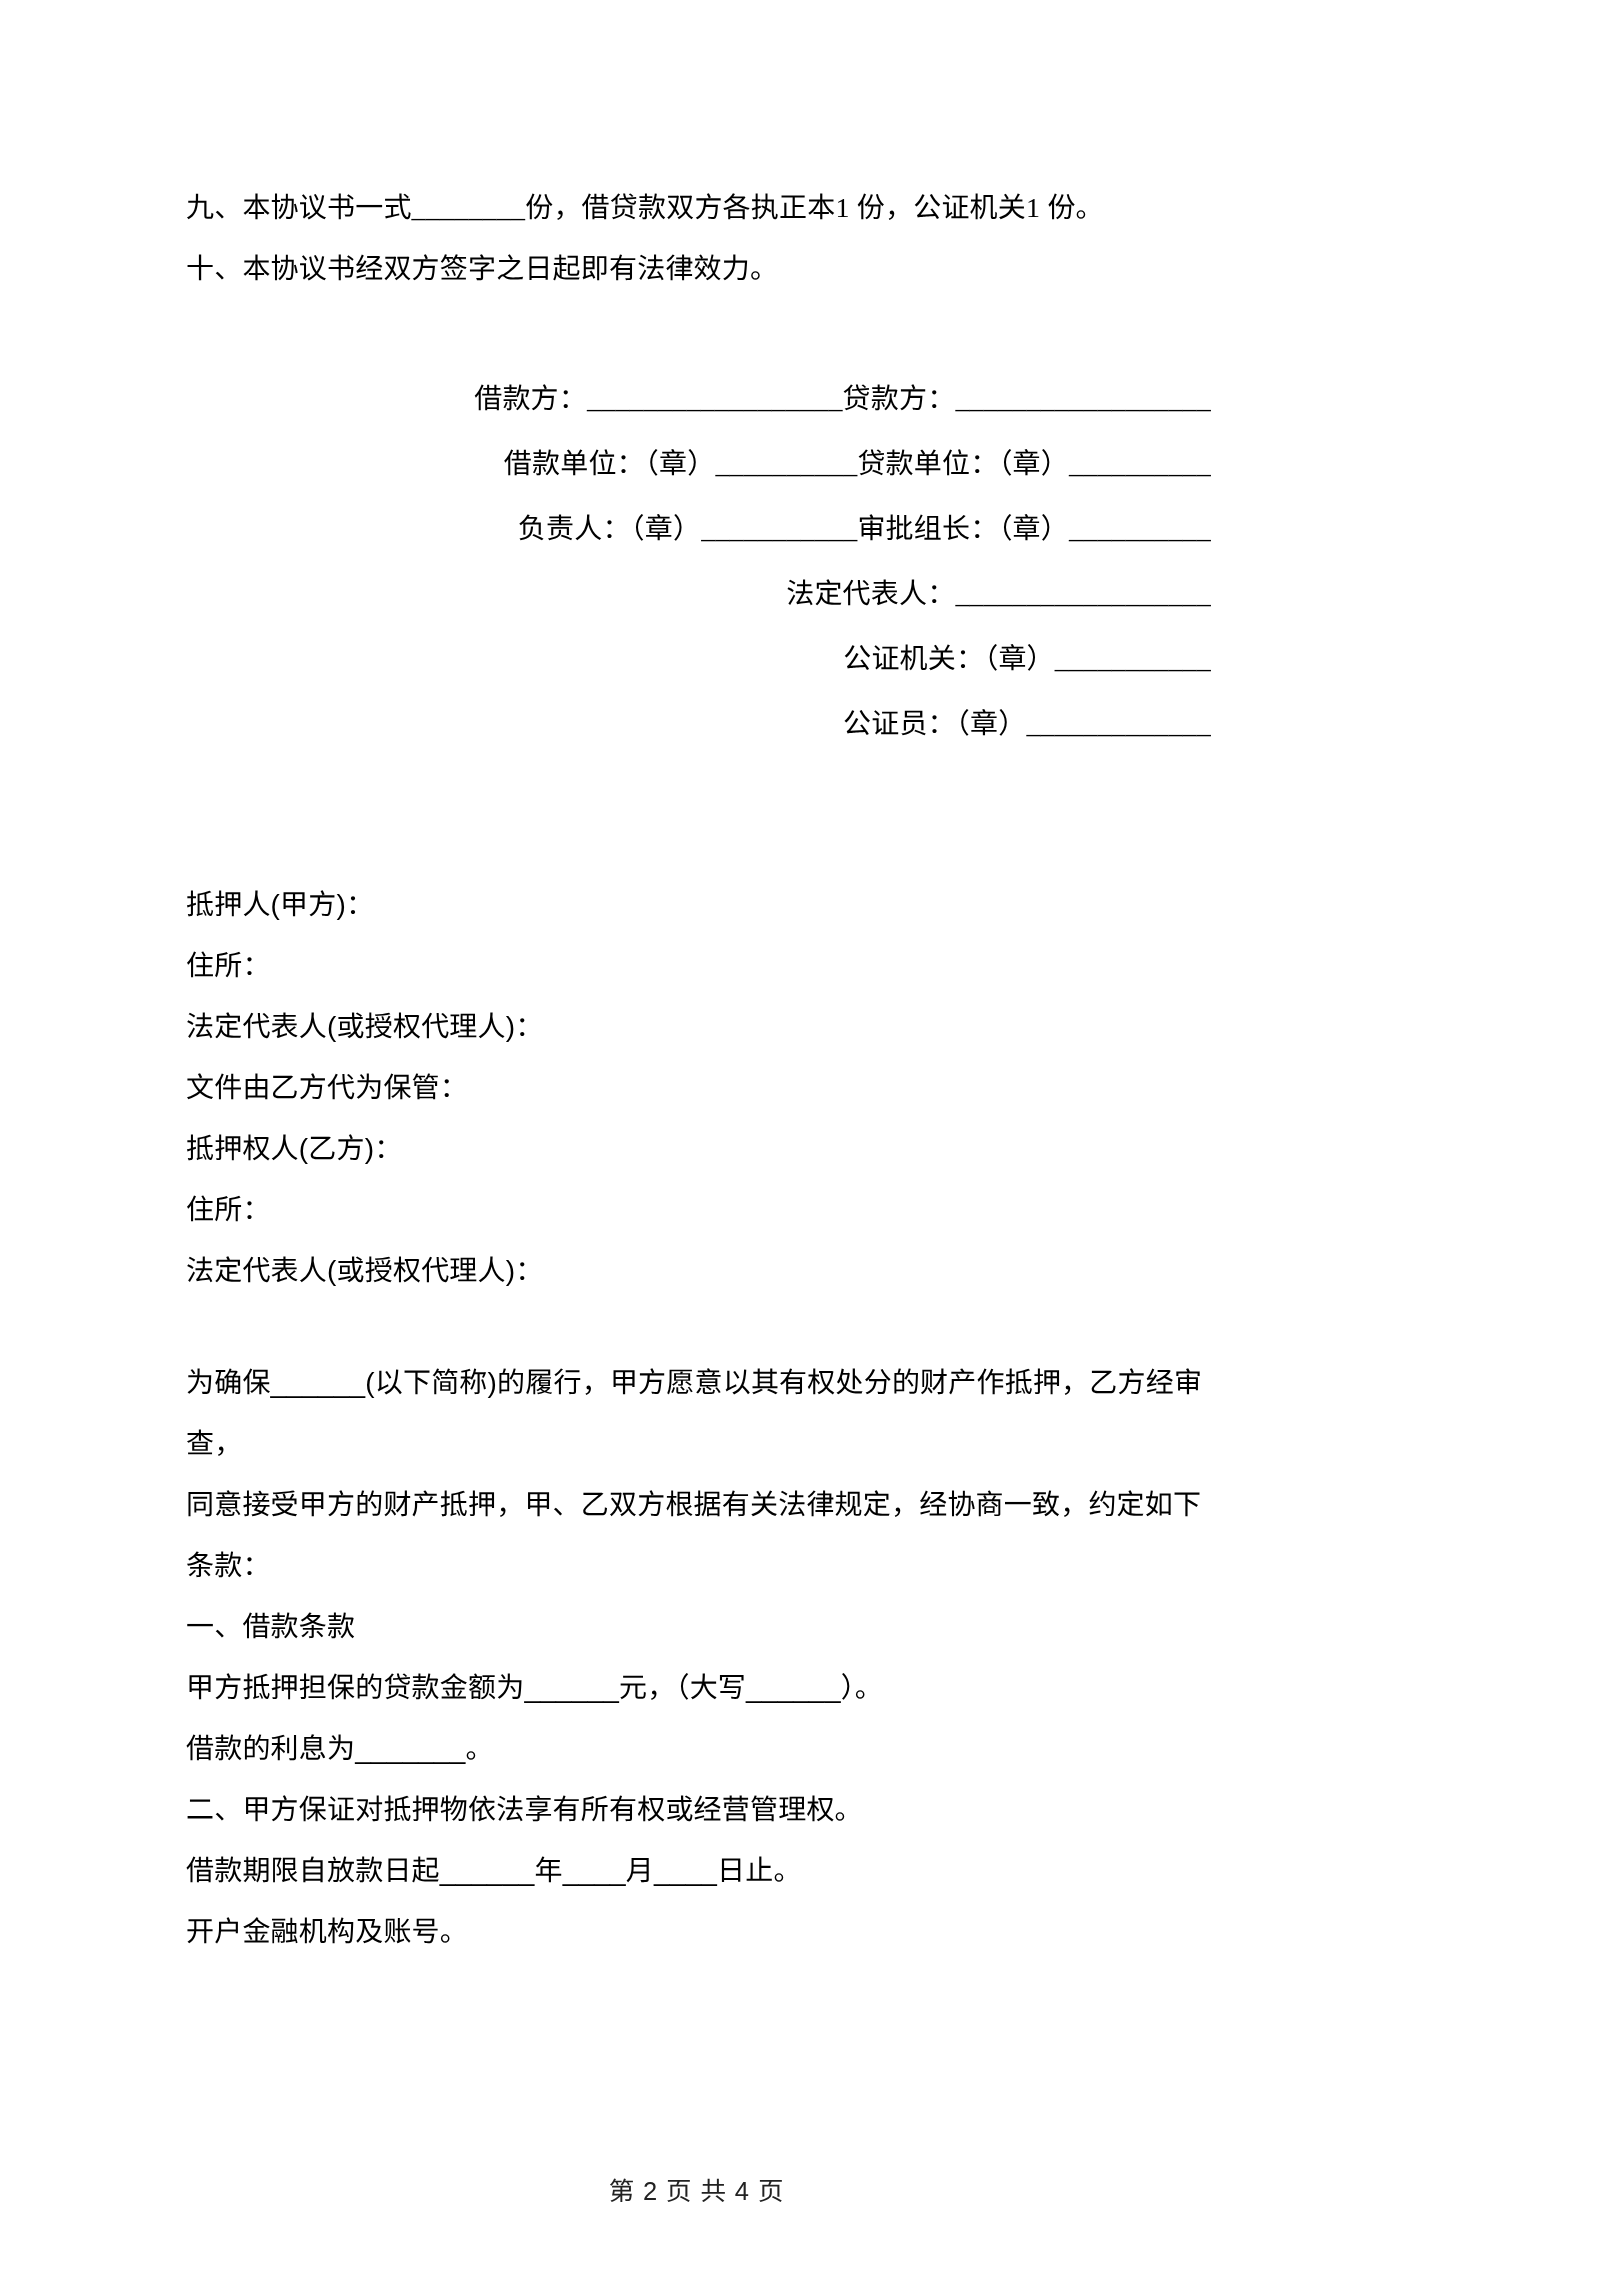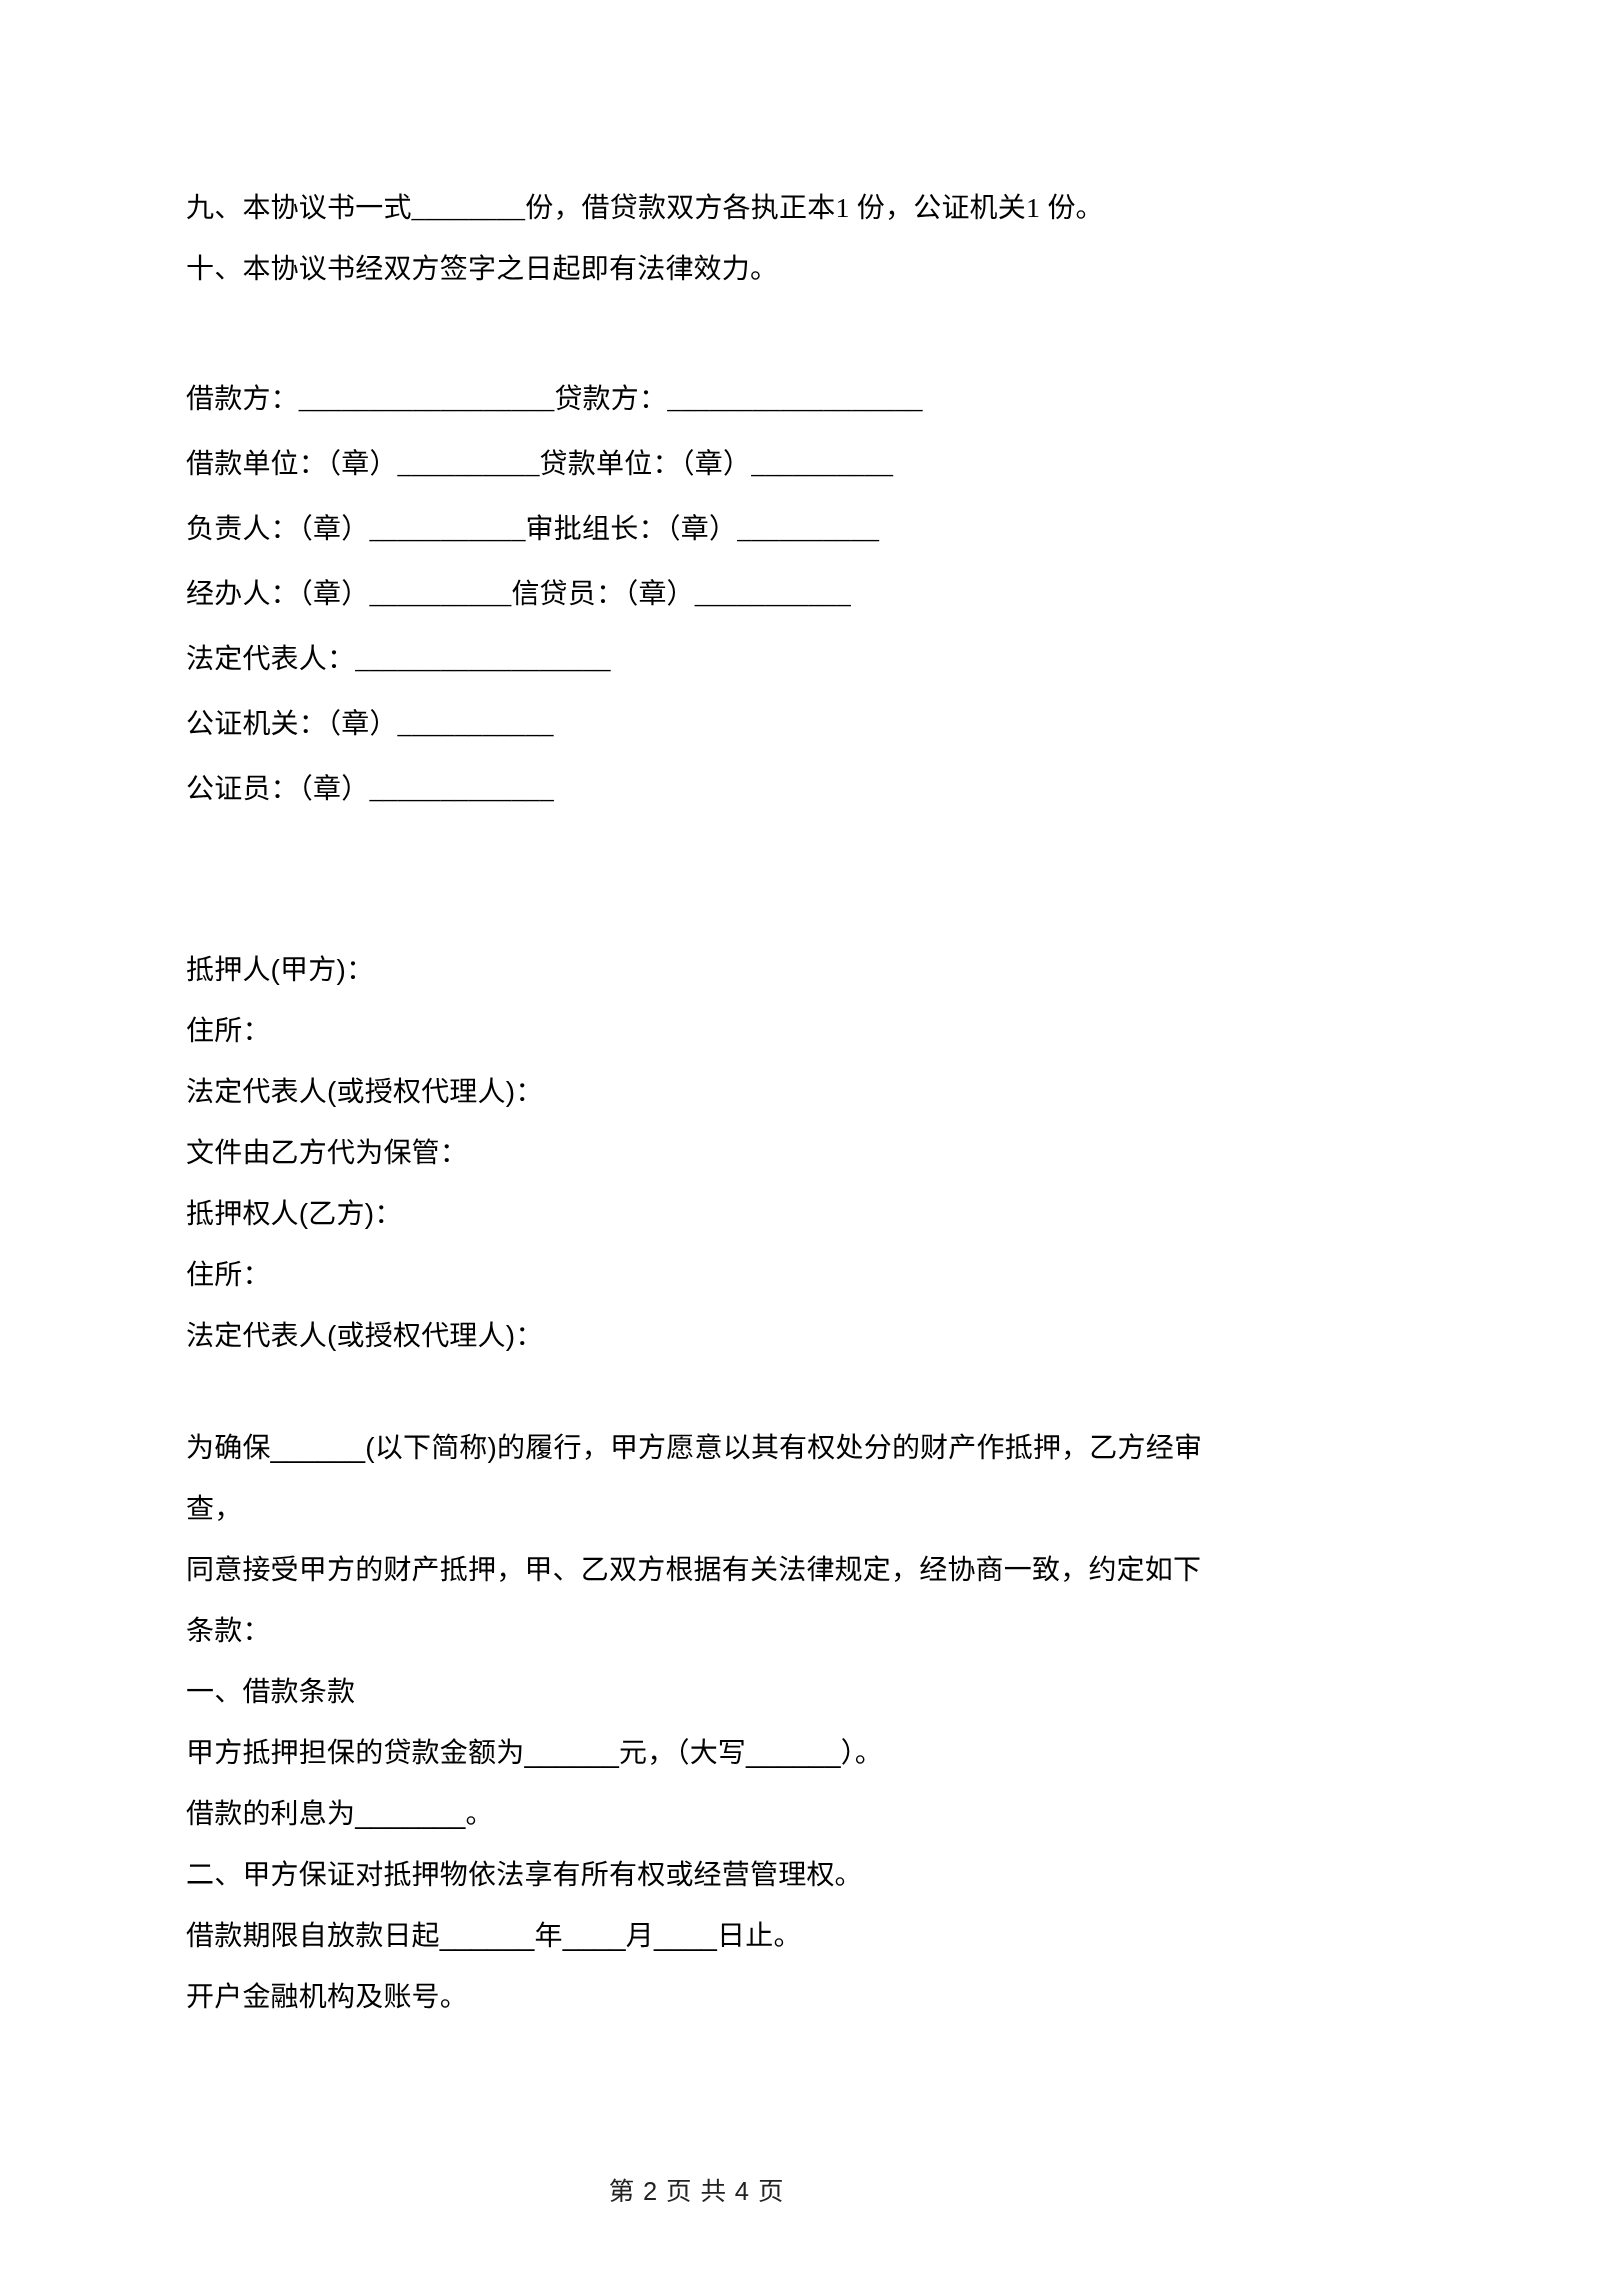--- a/index.html
+++ b/index.html
@@ -27,21 +27,21 @@
     line-height: 61px;
     white-space: pre-wrap;
     letter-spacing: 0.2px;
   }
   .line.sans {
     font-family: "Liberation Sans", "DejaVu Sans", sans-serif;
   }
   .gap-md { height: 51px; }
   .gap-lg { height: 67px; }
 
-  .sig-block .line { line-height: 65px; }
+  .sig-block .line { line-height: 65px; text-align: right; }
 
   .footer {
     position: absolute;
     left: 0;
     right: 0;
     bottom: 87px;
     text-align: center;
     font-family: "Liberation Sans", "DejaVu Sans", sans-serif;
     font-size: 25.5px;
     color: #222222;
@@ -58,21 +58,20 @@
     <div class="line">九、本协议书一式________份，借贷款双方各执正本1 份，公证机关1 份。</div>
     <div class="line">十、本协议书经双方签字之日起即有法律效力。</div>
   </div>
 
   <div class="gap-lg"></div>
 
   <div class="sig-block">
     <div class="line">借款方：__________________贷款方：__________________</div>
     <div class="line">借款单位：（章）__________贷款单位：（章）__________</div>
     <div class="line">负责人：（章）___________审批组长：（章）__________</div>
-    <div class="line">经办人：（章）__________信贷员：（章）___________</div>
     <div class="line">法定代表人：__________________</div>
     <div class="line">公证机关：（章）___________</div>
     <div class="line">公证员：（章）_____________</div>
   </div>
 
   <div class="gap-md"></div>
 
 
   <div class="gap-lg"></div>
 

